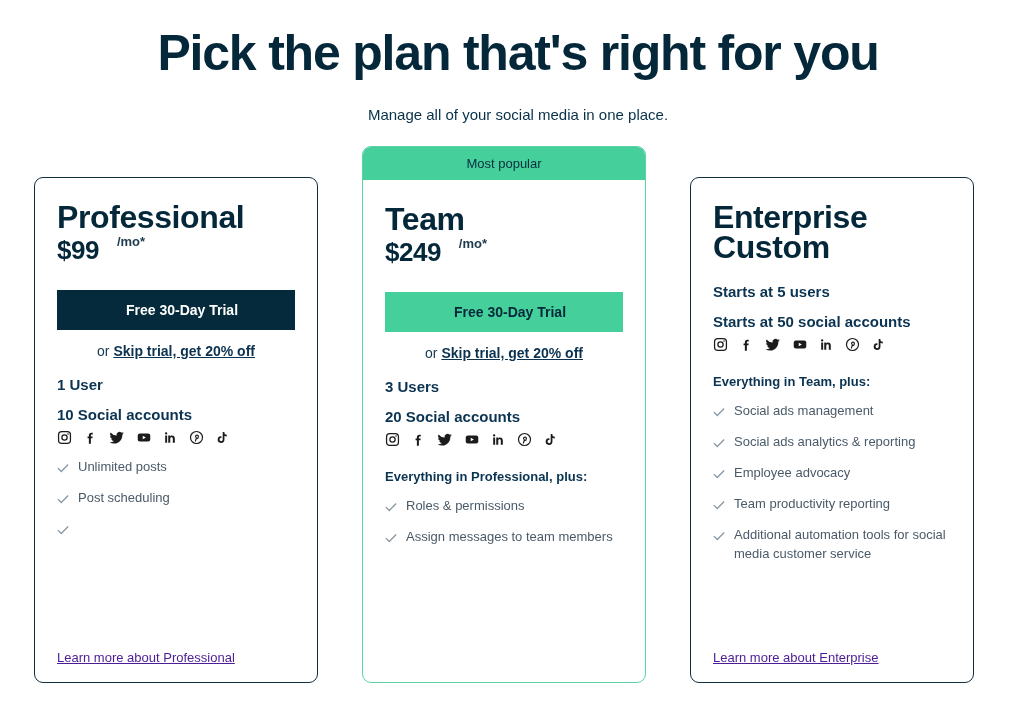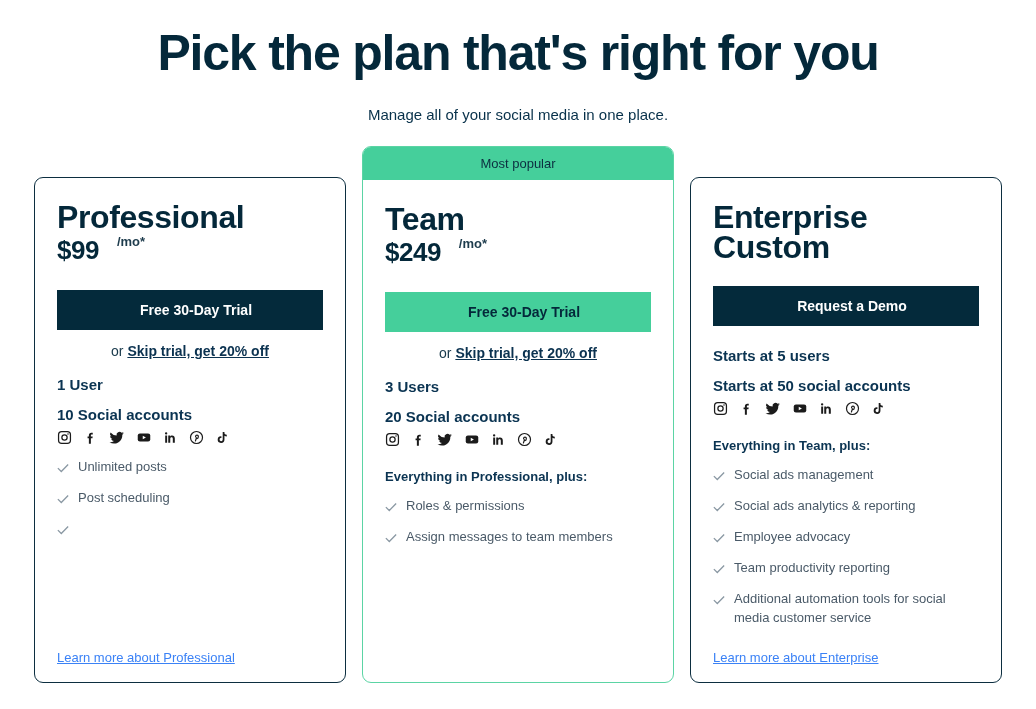--- a/index.html
+++ b/index.html
@@ -50,21 +50,21 @@
     position: absolute;
     top: 146px;
     left: 34px;
     width: 968px;
     height: 540px;
   }
 
   .card {
     position: absolute;
     top: 31px;
-    width: 312px;
+    width: 284px;
     height: 506px;
     background: #ffffff;
     border: 1px solid #0c2e40;
     border-radius: 9px;
     overflow: hidden;
   }
 
   .card-professional { left: 0; }
 
   .card-team {
@@ -205,21 +205,21 @@
   .check {
     flex: 0 0 auto;
     margin-top: 2px;
   }
 
   .learn-more {
     position: absolute;
     left: 22px;
     bottom: 17px;
     font-size: 13px;
-    color: #3b82f6;
+    color: #4c1d95;
     text-decoration: underline;
   }
 </style>
 </head>
 <body>
 
 <div class="page">
 
   <h1 class="page-title">Pick the plan that's right for you</h1>
   <p class="page-subtitle">Manage all of your social media in one place.</p>
@@ -387,21 +387,20 @@
         </ul>
 
       </div>
     </div>
 
     <div class="card card-enterprise">
       <div class="card-body">
         <div class="plan-name">Enterprise</div>
         <div class="plan-name-custom">Custom</div>
 
-        <button class="cta-button cta-dark">Request a Demo</button>
 
         <div class="limit-line" style="margin-top:21px;">Starts at 5 users</div>
         <div class="limit-line tight">Starts at 50 social accounts</div>
 
         <div class="social-row">
           <span>
               <svg width="15" height="15" viewBox="0 0 24 24" fill="none" stroke="#1b1b1b" stroke-width="2">
                 <rect x="2.5" y="2.5" width="19" height="19" rx="5"></rect>
                 <circle cx="12" cy="12" r="4.2"></circle>
                 <circle cx="17.6" cy="6.4" r="1.2" fill="#1b1b1b" stroke="none"></circle>

